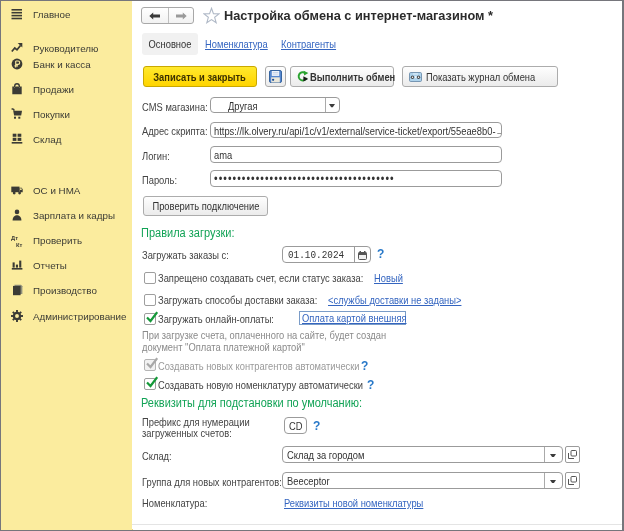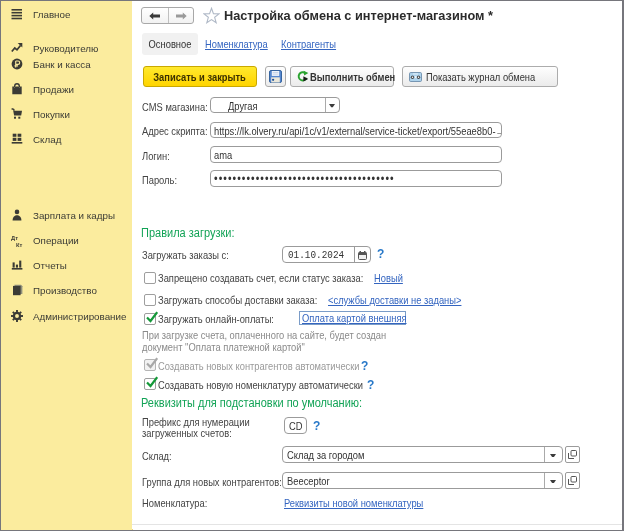--- a/index.html
+++ b/index.html
@@ -105,37 +105,49 @@
               <rect x="1.7" y="0.7" width="3.7" height="3.1"></rect>
               <rect x="6.6" y="0.7" width="3.7" height="3.1"></rect>
               <rect x="1.7" y="4.8" width="3.7" height="3.1"></rect>
               <rect x="6.6" y="4.8" width="3.7" height="3.1"></rect>
               <rect x="0.7" y="9" width="10.6" height="1.6"></rect>
             </g>
           </svg>
         </span>
         <span class="tx">Склад</span>
       </div>
+      <div class="mi" style="top:176.24999999999997px">
+        <span class="ic">
+          <svg width="12" height="12" viewBox="0 0 12 12">
+            <rect x="0.3" y="2.6" width="8.2" height="5.6" fill="#3b3b35"></rect>
+            <path d="M8.5 3.8 L10.8 3.8 L11.7 5.4 L11.7 8.2 L8.5 8.2 Z" fill="#3b3b35"></path>
+            <rect x="9" y="4.4" width="1.7" height="1.5" fill="#fbec9e"></rect>
+            <circle cx="3.2" cy="9.1" r="1.4" fill="#3b3b35"></circle>
+            <circle cx="8.6" cy="9.1" r="1.4" fill="#3b3b35"></circle>
+          </svg>
+        </span>
+        <span class="tx">ОС и НМА</span>
+      </div>
       <div class="mi" style="top:201.39999999999998px">
         <span class="ic">
           <svg width="12" height="12" viewBox="0 0 12 12">
             <circle cx="6" cy="2.9" r="2.3" fill="#3b3b35"></circle>
             <path d="M1.6 11.5 C1.6 7.7 3.9 6.2 6 6.2 C8.1 6.2 10.4 7.7 10.4 11.5 Z" fill="#3b3b35"></path>
           </svg>
         </span>
         <span class="tx">Зарплата и кадры</span>
       </div>
       <div class="mi" style="top:226.54999999999998px">
         <span class="ic">
           <svg width="14" height="13" viewBox="0 0 14 13">
             <text x="0" y="5.5" font-size="5.8" font-weight="bold" fill="#3b3b35" font-family="Liberation Sans">Дт</text>
             <text x="5" y="12.5" font-size="5.8" font-weight="bold" fill="#3b3b35" font-family="Liberation Sans">Кт</text>
           </svg>
         </span>
-        <span class="tx">Операции</span>
+        <span class="tx">Проверить</span>
       </div>
       <div class="mi" style="top:251.7px">
         <span class="ic">
           <svg width="12" height="12" viewBox="0 0 12 12">
             <g fill="#3b3b35">
               <rect x="1.6" y="3.4" width="2.1" height="5.2"></rect>
               <rect x="4.9" y="5.6" width="2.1" height="3"></rect>
               <rect x="8.2" y="1.6" width="2.1" height="7"></rect>
               <rect x="0.8" y="9" width="10.6" height="1.6"></rect>
             </g>
@@ -243,20 +255,23 @@
   <div class="lbl" style="left:142px; top:150px;">Логин:</div>
   <div class="fld" style="left:210px; top:146px; width:292px; height:17px;">
     <span class="ftx" style="left:3px; top:2px;">ama</span>
   </div>
 
   <div class="lbl" style="left:142px; top:174px;">Пароль:</div>
   <div class="fld" style="left:210px; top:170px; width:292px; height:17px; overflow:hidden;">
     <span class="ftx" style="left:3px; top:1px; font-size:12px; letter-spacing:1.25px;">•••••••••••••••••••••••••••••••••••••••</span>
   </div>
 
+  <div class="btn" style="left:143px; top:196px; width:125px; height:20px;">
+    <span class="bt">Проверить подключение</span>
+  </div>
 
   <div class="ghead" style="left:141px; top:226px;">Правила загрузки:</div>
 
   <div class="lbl" style="left:142px; top:249px;">Загружать заказы с:</div>
   <div class="fld" style="left:282px; top:246px; width:89px; height:17px;font-family:Liberation Mono, monospace;">
     <span class="ftx" style="left:5px; top:2px;">01.10.2024</span>
     <div style="position:absolute; right:15px; top:0; width:1px; height:15px; background:#9b9b9b;"></div>
     <svg style="position:absolute; right:3.5px; top:3.5px;" width="9" height="9" viewBox="0 0 9 9">
       <rect x="0.5" y="1.5" width="8" height="7" rx="1" fill="#f0f0f0" stroke="#555"></rect>
       <rect x="0.5" y="1.5" width="8" height="2.5" fill="#555"></rect>

